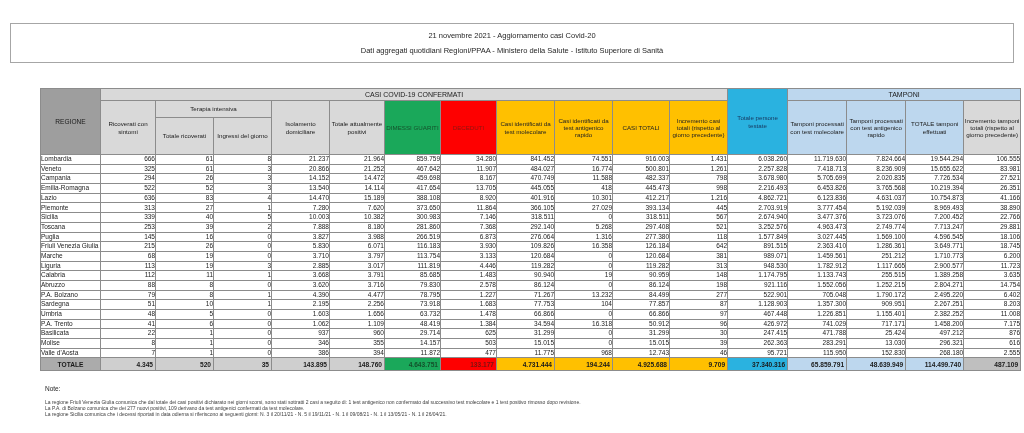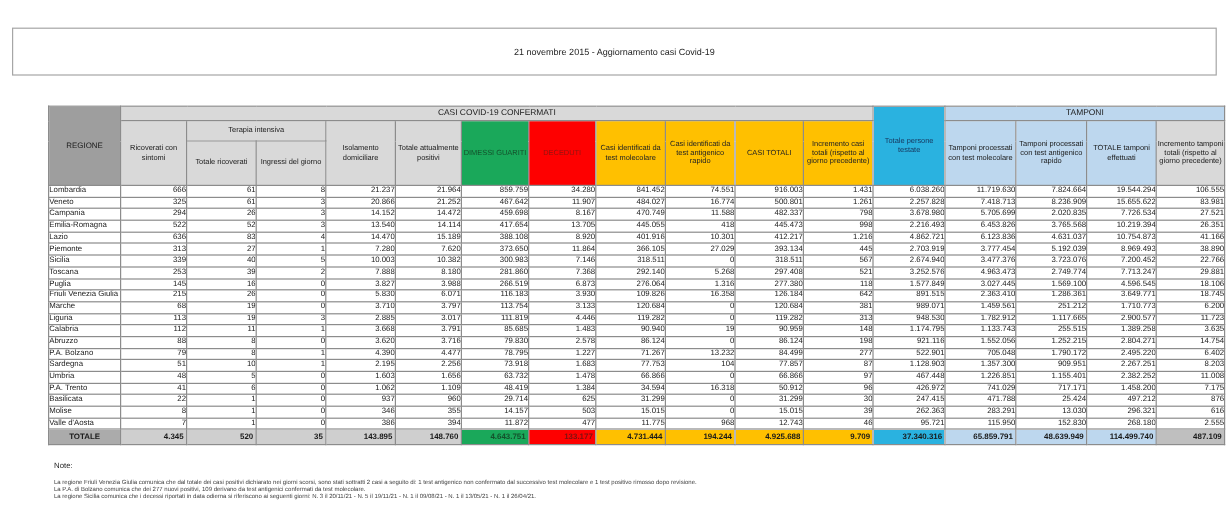--- a/index.html
+++ b/index.html
@@ -61,21 +61,22 @@
   td.t-dkgray { background: #bfbfbf; }
 
   .notes { position: absolute; left: 45px; top: 385px; }
   .notes-title { font-size: 6.5px; color: #262626; margin-bottom: 7px; }
   .note-line { font-size: 5px; line-height: 6.2px; color: #404040; }
 </style>
 </head>
 <body>
 
 <div class="info-box">
-  <div>21 novembre 2015 - Aggiornamento casi Covid-19</div>
+  <div>21 novembre 2021 - Aggiornamento casi Covid-20</div>
+  <div>Dati aggregati quotidiani Regioni/PPAA - Ministero della Salute - Istituto Superiore di Sanità</div>
 </div>
 
 <div class="table-wrap">
   <table class="covid">
     <colgroup>
       <col style="width:60px">
         <col style="width:55px">
         <col style="width:58px">
         <col style="width:58px">
       <col style="width:58px">

